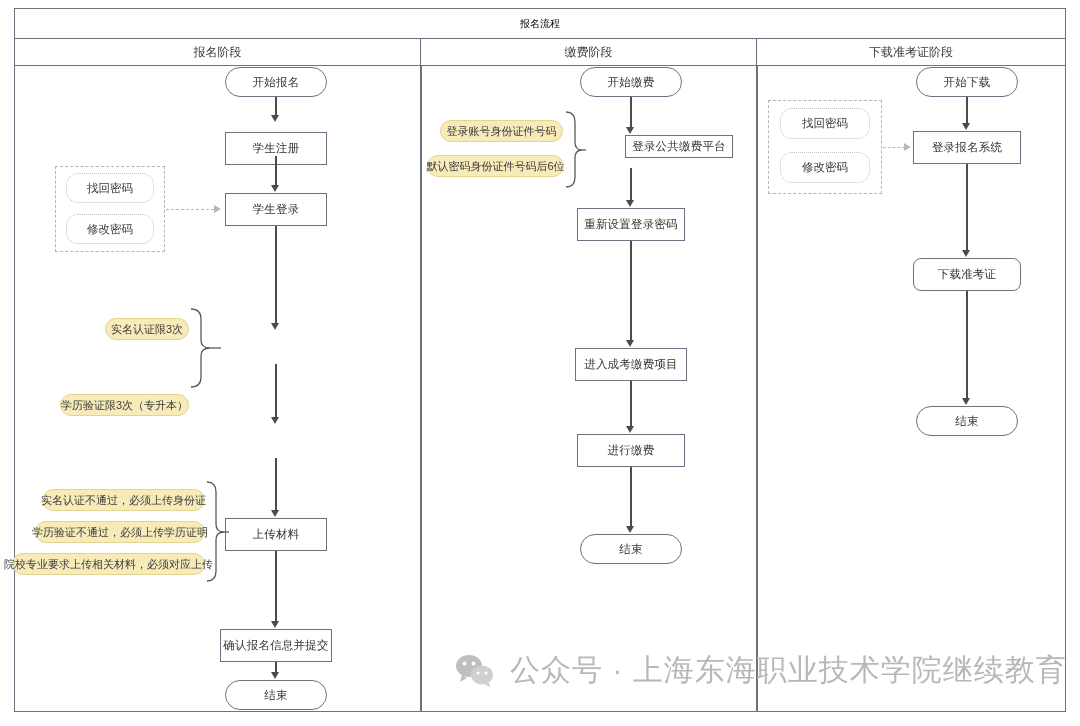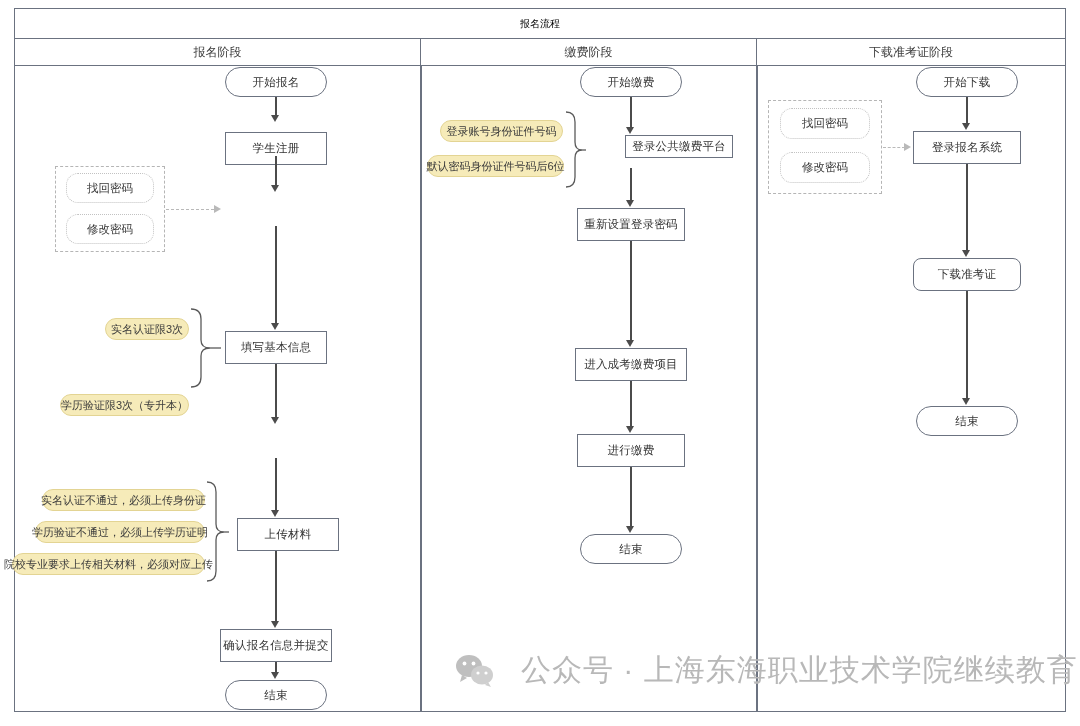--- a/index.html
+++ b/index.html
@@ -162,21 +162,21 @@
   }
   .brace-svg { position: absolute; overflow: visible; }
 
   
   .watermark {
     position: absolute;
     left: 455px;
     top: 650px;
     display: flex;
     align-items: center;
-    gap: 26px;
+    gap: 15px;
     color: #b8b8b8;
     font-size: 30px;
     letter-spacing: 1px;
     user-select: none;
   }
   .wechat-icon { display: block; }
 </style>
 </head>
 <body>
 
@@ -196,25 +196,25 @@
 
     <div class="lane-divider ld-1"></div>
     <div class="lane-divider ld-2"></div>
 
   </div>
 
   <div class="node term" style="left:225px; top:67px; width:102px; height:30px;">开始报名</div>
 
   <div class="node rect" style="left:225px; top:132px; width:102px; height:33px;">学生注册</div>
 
-
-  <div class="node rect" style="left:225px; top:331px; width:102px; height:33px;">填写基本信息</div>
-
-
-  <div class="node rect" style="left:225px; top:518px; width:102px; height:33px;margin-left:12px;">上传材料</div>
+  <div class="node rect" style="left:225px; top:193px; width:102px; height:33px;">学生登录</div>
+
+
+
+  <div class="node rect" style="left:225px; top:518px; width:102px; height:33px;">上传材料</div>
 
   <div class="node rect" style="left:220px; top:629px; width:112px; height:33px;">确认报名信息并提交</div>
 
   <div class="node term" style="left:225px; top:680px; width:102px; height:30px;">结束</div>
 
   <div class="conn" style="left:275px; top:97px;  height:19px;"></div>
   <div class="arrowhead" style="left:271px; top:115px;"></div>
 
   <div class="conn" style="left:275px; top:156px; height:30px;"></div>
   <div class="arrowhead" style="left:271px; top:185px;"></div>

